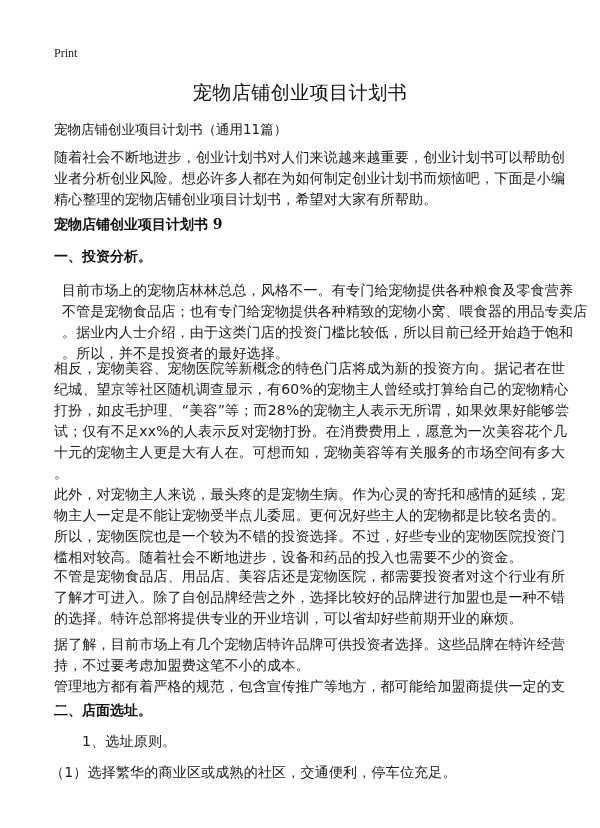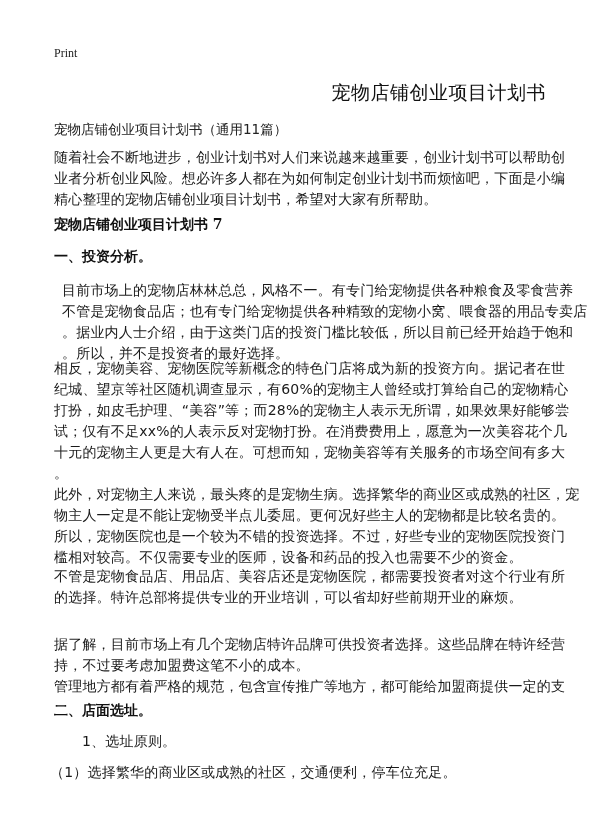--- a/index.html
+++ b/index.html
@@ -10,21 +10,21 @@
     position: relative;
   }
   .page { position: absolute; left: 54px; top: 0; width: 500px; }
   .print-label {
     position: absolute; top: 46px; left: 0;
     font-family: "Liberation Serif", "DejaVu Serif", serif;
     font-size: 12px; color: #222;
   }
   .doc-title {
     position: absolute; top: 80px; left: 0; width: 492px;
-    text-align: right; font-size: 19px; color: #111; letter-spacing: 0.5px;
+    text-align: center; font-size: 19px; color: #111; letter-spacing: 0.5px;
   }
   .subtitle {
     position: absolute; top: 121px; left: 0;
     font-size: 13.5px; color: #222;
   }
   .para {
     position: absolute; left: 0; width: 492px;
     font-size: 14px; line-height: 21px; color: #1a1a1a;
     text-align: justify; letter-spacing: 0.2px;
   }
@@ -42,48 +42,49 @@
   <div class="print-label">Print</div>
   <div class="doc-title">宠物店铺创业项目计划书</div>
   <div class="subtitle">宠物店铺创业项目计划书（通用11篇）</div>
 
   <div class="para" style="top:147px;">
     <span class="line">随着社会不断地进步，创业计划书对人们来说越来越重要，创业计划书可以帮助创</span>
     <span class="line">业者分析创业风险。想必许多人都在为如何制定创业计划书而烦恼吧，下面是小编</span>
     <span class="line">精心整理的宠物店铺创业项目计划书，希望对大家有所帮助。</span>
   </div>
 
-  <div class="heading" style="top:216px;">宠物店铺创业项目计划书 7</div>
+  <div class="heading" style="top:216px;">宠物店铺创业项目计划书 9</div>
   <div class="heading" style="top:248px;">一、投资分析。</div>
 
   <div class="para" style="top:280px;margin-left:8px;">
     <span class="line">目前市场上的宠物店林林总总，风格不一。有专门给宠物提供各种粮食及零食营养</span>
     <span class="line">不管是宠物食品店；也有专门给宠物提供各种精致的宠物小窝、喂食器的用品专卖店</span>
     <span class="line">。据业内人士介绍，由于这类门店的投资门槛比较低，所以目前已经开始趋于饱和</span>
     <span class="line">。所以，并不是投资者的最好选择。</span>
   </div>
 
   <div class="para" style="top:358px;">
     <span class="line">相反，宠物美容、宠物医院等新概念的特色门店将成为新的投资方向。据记者在世</span>
     <span class="line">纪城、望京等社区随机调查显示，有60%的宠物主人曾经或打算给自己的宠物精心</span>
     <span class="line">打扮，如皮毛护理、“美容”等；而28%的宠物主人表示无所谓，如果效果好能够尝</span>
     <span class="line">试；仅有不足xx%的人表示反对宠物打扮。在消费费用上，愿意为一次美容花个几</span>
     <span class="line">十元的宠物主人更是大有人在。可想而知，宠物美容等有关服务的市场空间有多大</span>
     <span class="line">。</span>
   </div>
 
   <div class="para" style="top:484px;">
-    <span class="line">此外，对宠物主人来说，最头疼的是宠物生病。选择繁华的商业区或成熟的社区，宠</span>
+    <span class="line">此外，对宠物主人来说，最头疼的是宠物生病。作为心灵的寄托和感情的延续，宠</span>
     <span class="line">物主人一定是不能让宠物受半点儿委屈。更何况好些主人的宠物都是比较名贵的。</span>
     <span class="line">所以，宠物医院也是一个较为不错的投资选择。不过，好些专业的宠物医院投资门</span>
-    <span class="line">槛相对较高。不仅需要专业的医师，设备和药品的投入也需要不少的资金。</span>
+    <span class="line">槛相对较高。随着社会不断地进步，设备和药品的投入也需要不少的资金。</span>
   </div>
 
   <div class="para" style="top:566px;">
     <span class="line">不管是宠物食品店、用品店、美容店还是宠物医院，都需要投资者对这个行业有所</span>
+    <span class="line">了解才可进入。除了自创品牌经营之外，选择比较好的品牌进行加盟也是一种不错</span>
     <span class="line">的选择。特许总部将提供专业的开业培训，可以省却好些前期开业的麻烦。</span>
   </div>
 
   <div class="para" style="top:634px;">
     <span class="line">据了解，目前市场上有几个宠物店特许品牌可供投资者选择。这些品牌在特许经营</span>
     <span class="line">持，不过要考虑加盟费这笔不小的成本。</span>
     <span class="line">管理地方都有着严格的规范，包含宣传推广等地方，都可能给加盟商提供一定的支</span>
   </div>
 
   <div class="heading" style="top:702px;">二、店面选址。</div>

